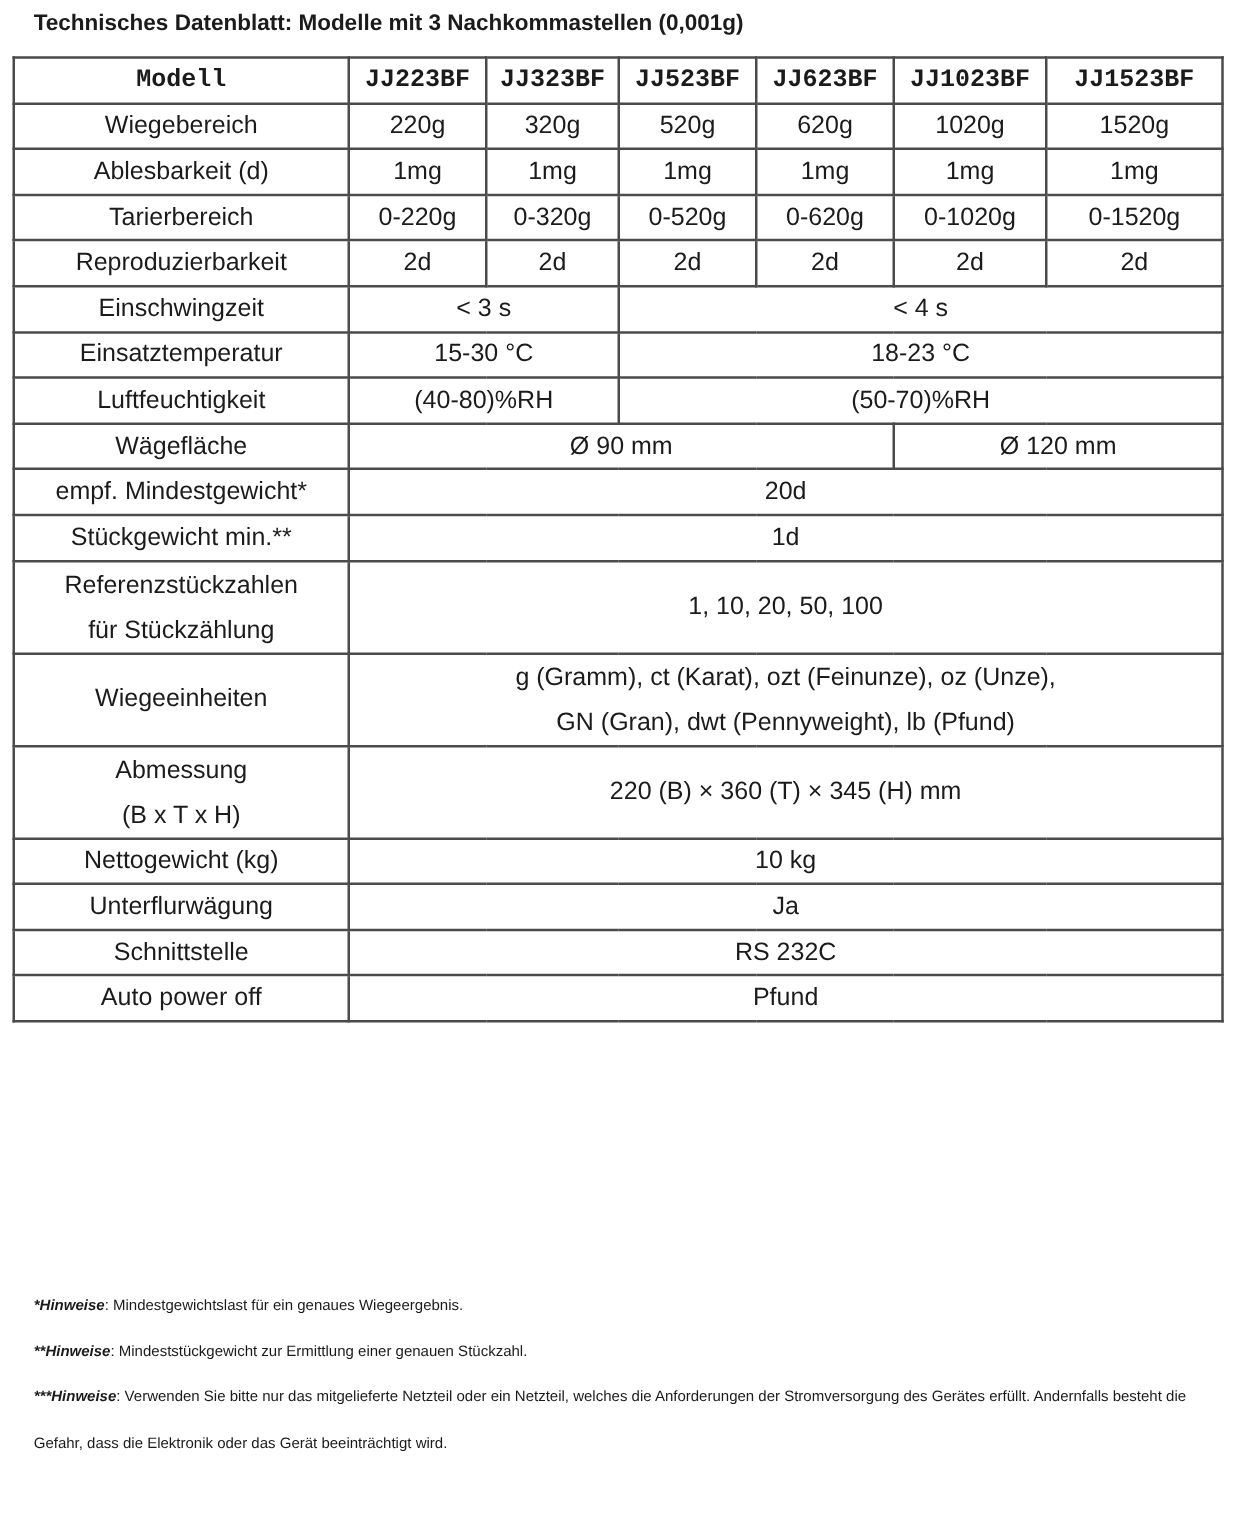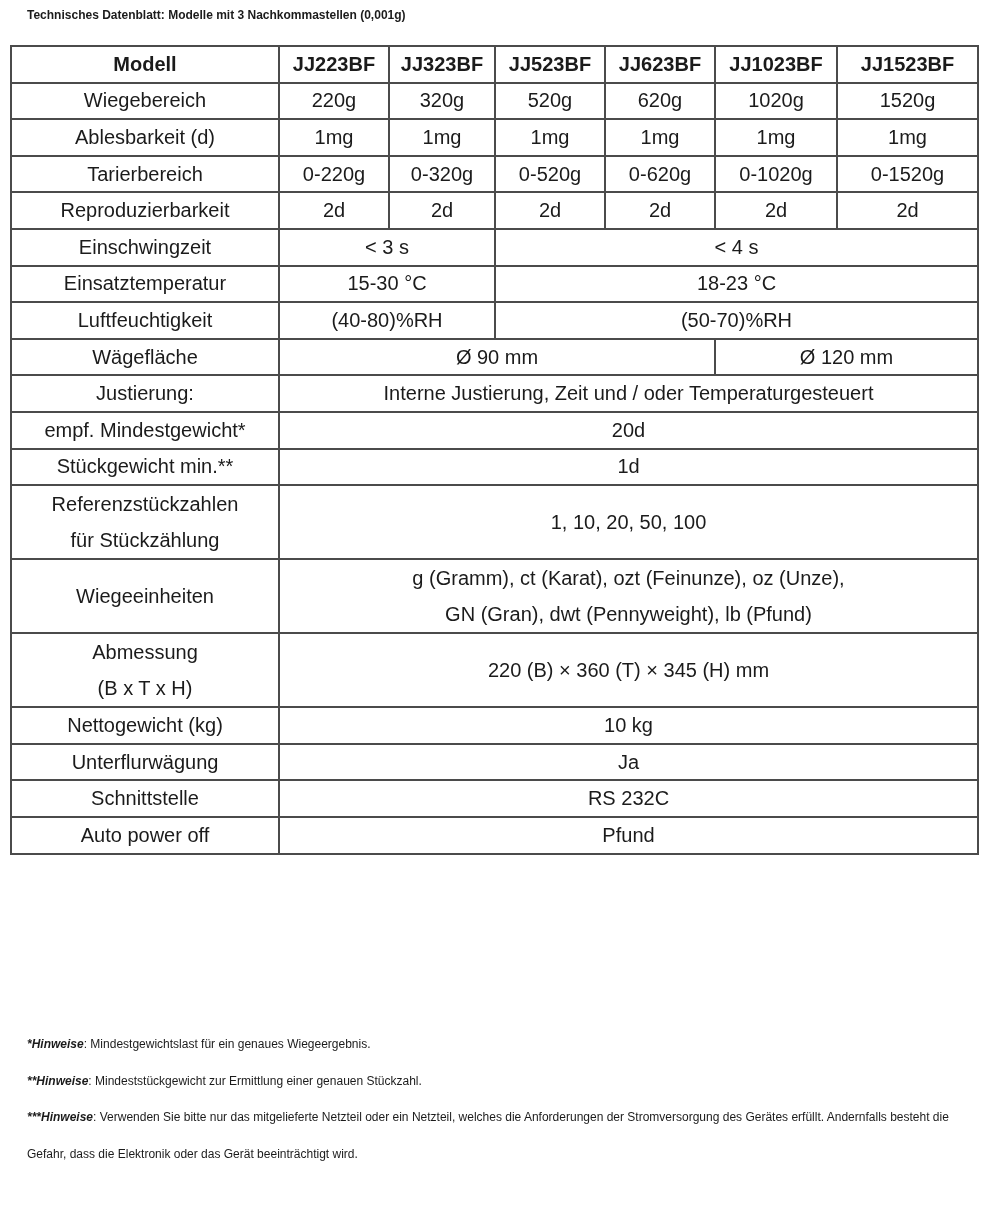--- a/index.html
+++ b/index.html
@@ -7,39 +7,39 @@
   body {
     width: 1000px; height: 1221px;
     background: #ffffff;
     font-family: "Liberation Sans", sans-serif;
     color: #1b1b1b;
   }
   .sheet { position: relative; width: 1000px; height: 1221px; background: #ffffff; overflow: hidden; }
 
   .title {
     position: absolute; left: 27px; top: 8px;
-    font-size: 12px; font-weight: bold; letter-spacing: 0;
+    font-size: 18px; font-weight: bold; letter-spacing: 0;
   }
 
   table.spec {
     position: absolute; left: 10px; top: 45px;
     width: 967px;
     border-collapse: collapse;
     table-layout: fixed;
   }
   table.spec th, table.spec td {
     border: 2px solid #4b4b4b;
     padding: 0 2px;
     text-align: center;
     vertical-align: middle;
     font-size: 20px;
     font-weight: normal;
     overflow: hidden;
   }
-  table.spec th { font-weight: bold; }
+  table.spec th { font-weight: bold; font-family: Liberation Mono, monospace; }
   tr.s { height: 36.6px; }
   tr.t { height: 73.2px; }
   .ln { line-height: 36px; text-align: center; }
 
   .notes {
     position: absolute; left: 27px; top: 1026px;
     width: 932px;
     font-size: 12px; line-height: 36.6px;
   }
   .notes p { margin: 0; }
@@ -123,24 +123,20 @@
           <td>Luftfeuchtigkeit</td>
           <td colspan="2">(40-80)%RH</td>
           <td colspan="4">(50-70)%RH</td>
         </tr>
         <tr class="s">
           <td>Wägefläche</td>
           <td colspan="4">Ø 90 mm</td>
           <td colspan="2">Ø 120 mm</td>
         </tr>
         <tr class="s">
-          <td>Justierung:</td>
-          <td colspan="6">Interne Justierung, Zeit und / oder Temperaturgesteuert</td>
-        </tr>
-        <tr class="s">
           <td>empf. Mindestgewicht*</td>
           <td colspan="6">20d</td>
         </tr>
         <tr class="s">
           <td>Stückgewicht min.**</td>
           <td colspan="6">1d</td>
         </tr>
         <tr class="t">
           <td>
             <div class="ln">Referenzstückzahlen</div>

